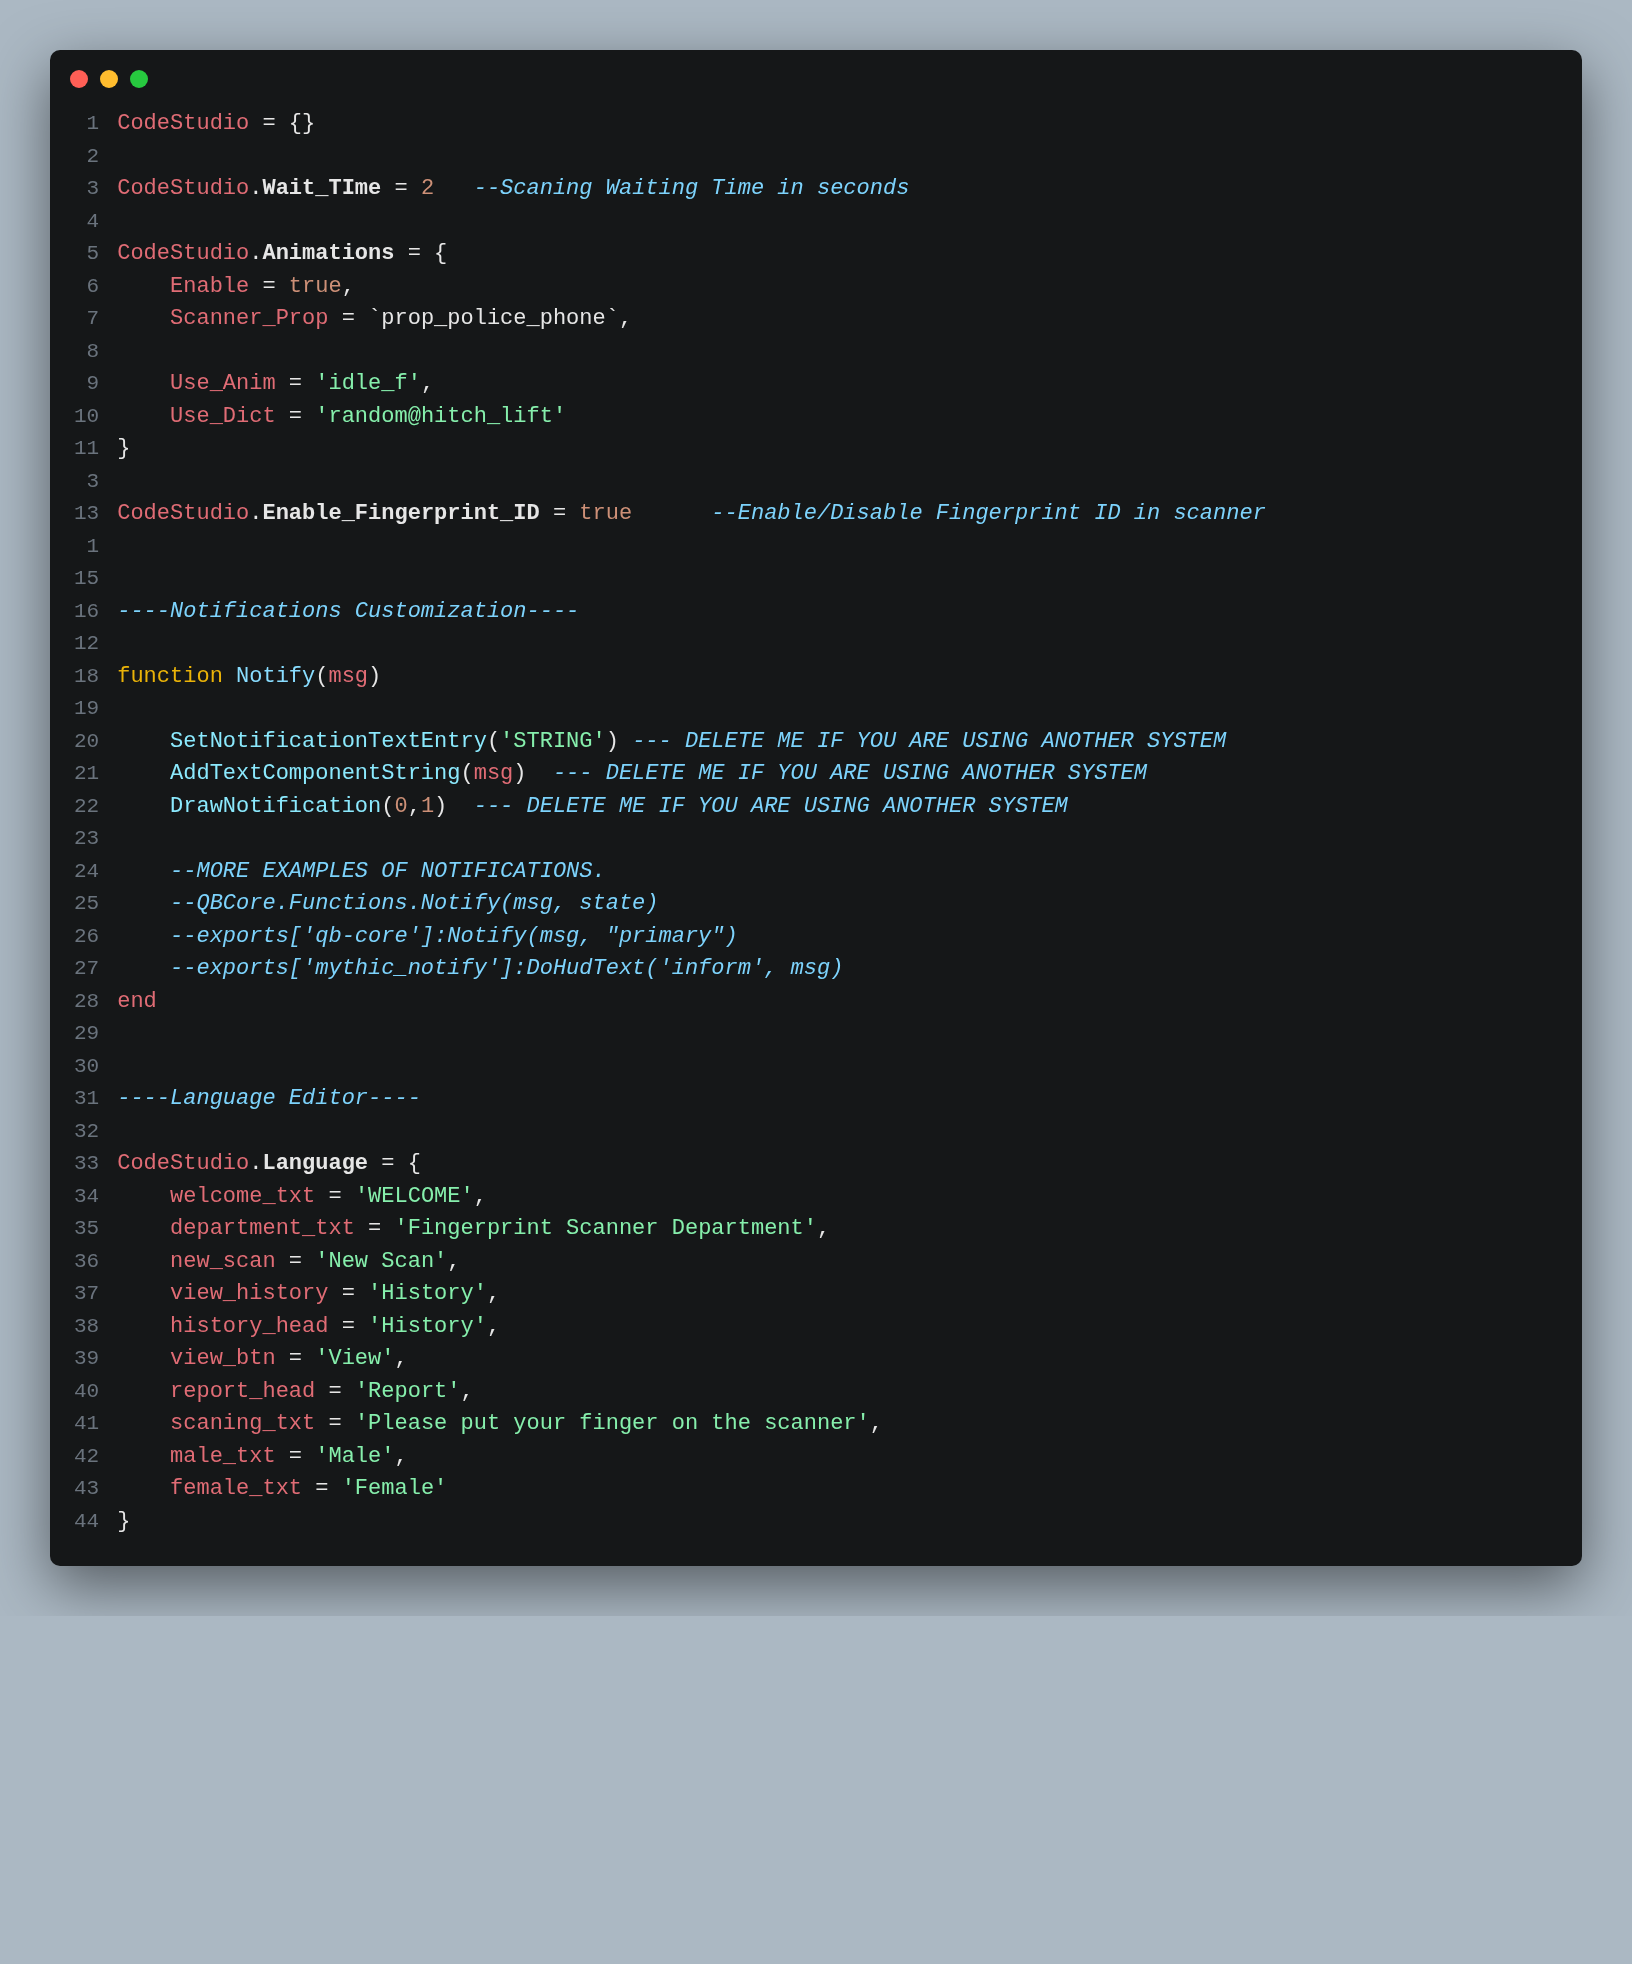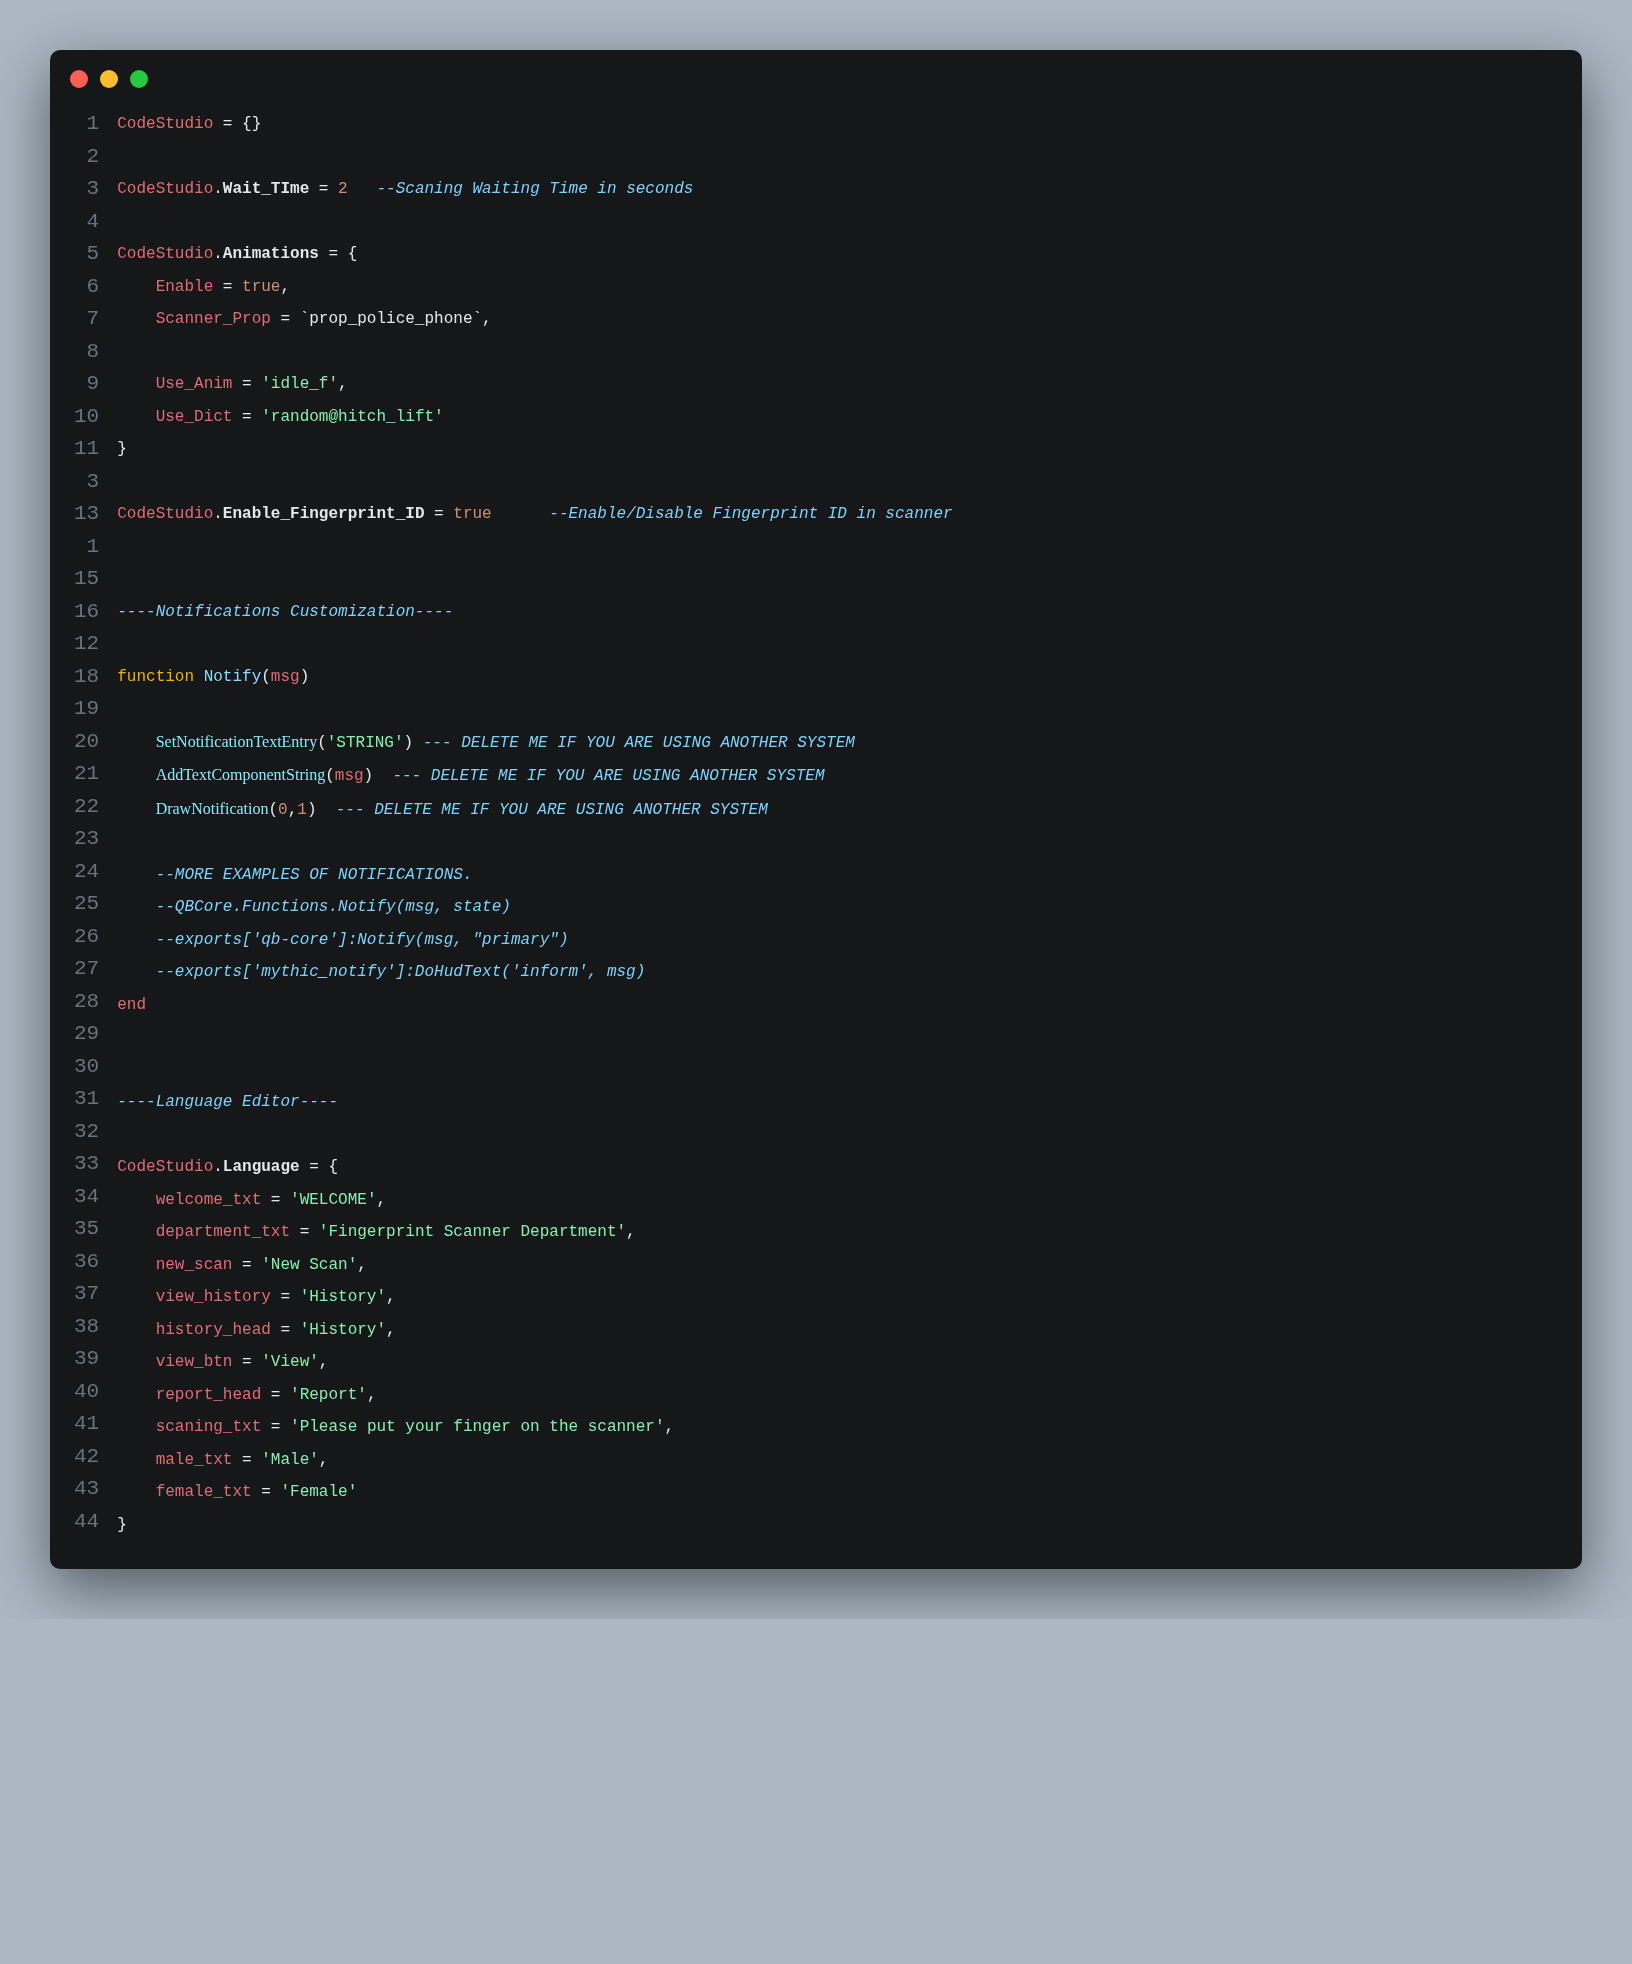--- a/index.html
+++ b/index.html
@@ -37,35 +37,35 @@
     flex: 0 0 auto;
     text-align: right;
     color: #6a737d;
     user-select: none;
     padding: 0 18px 0 24px;
     font-size: 21px;
     line-height: 32.5px;
   }
   .code {
     flex: 1;
-    font-size: 16px;
+    font-size: 22px;
     line-height: 32.5px;
     color: #e6e6e6;
     white-space: pre;
   }
   .t-var    { color: #e06c75; }
   .t-punc   { color: #e6e6e6; }
   .t-prop   { color: #e6e6e6; font-weight: 600; }
   .t-num    { color: #cd9077; }
   .t-bool   { color: #cd9077; font-family: Liberation Mono, monospace; }
   .t-com    { color: #7dd3fc; font-style: italic; }
   .t-str    { color: #86efac; }
   .t-kw     { color: #eab308; font-weight: 400; }
   .t-fn     { color: #89ddff; }
-  .t-fncall { color: #8be9fd; font-family: Liberation Serif, serif; }
+  .t-fncall { color: #8be9fd; }
   .line { display: block; }
 </style>
 </head>
 <body>
 
 <div class="window">
   <div class="titlebar">
     <div class="dot red"></div>
     <div class="dot yellow"></div>
     <div class="dot green"></div>

